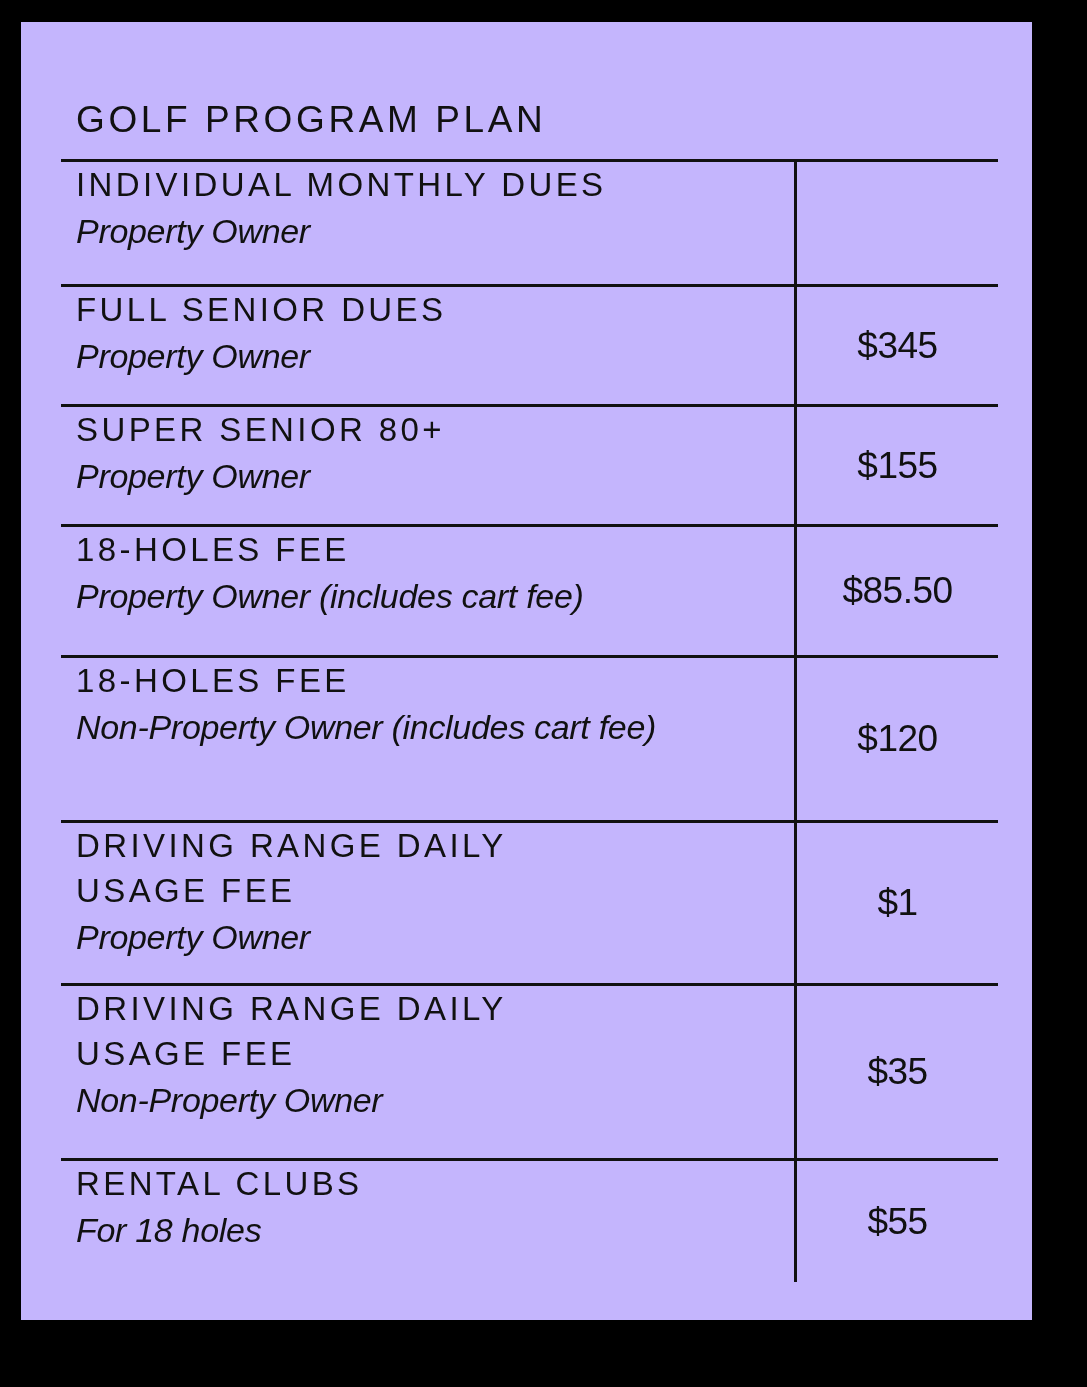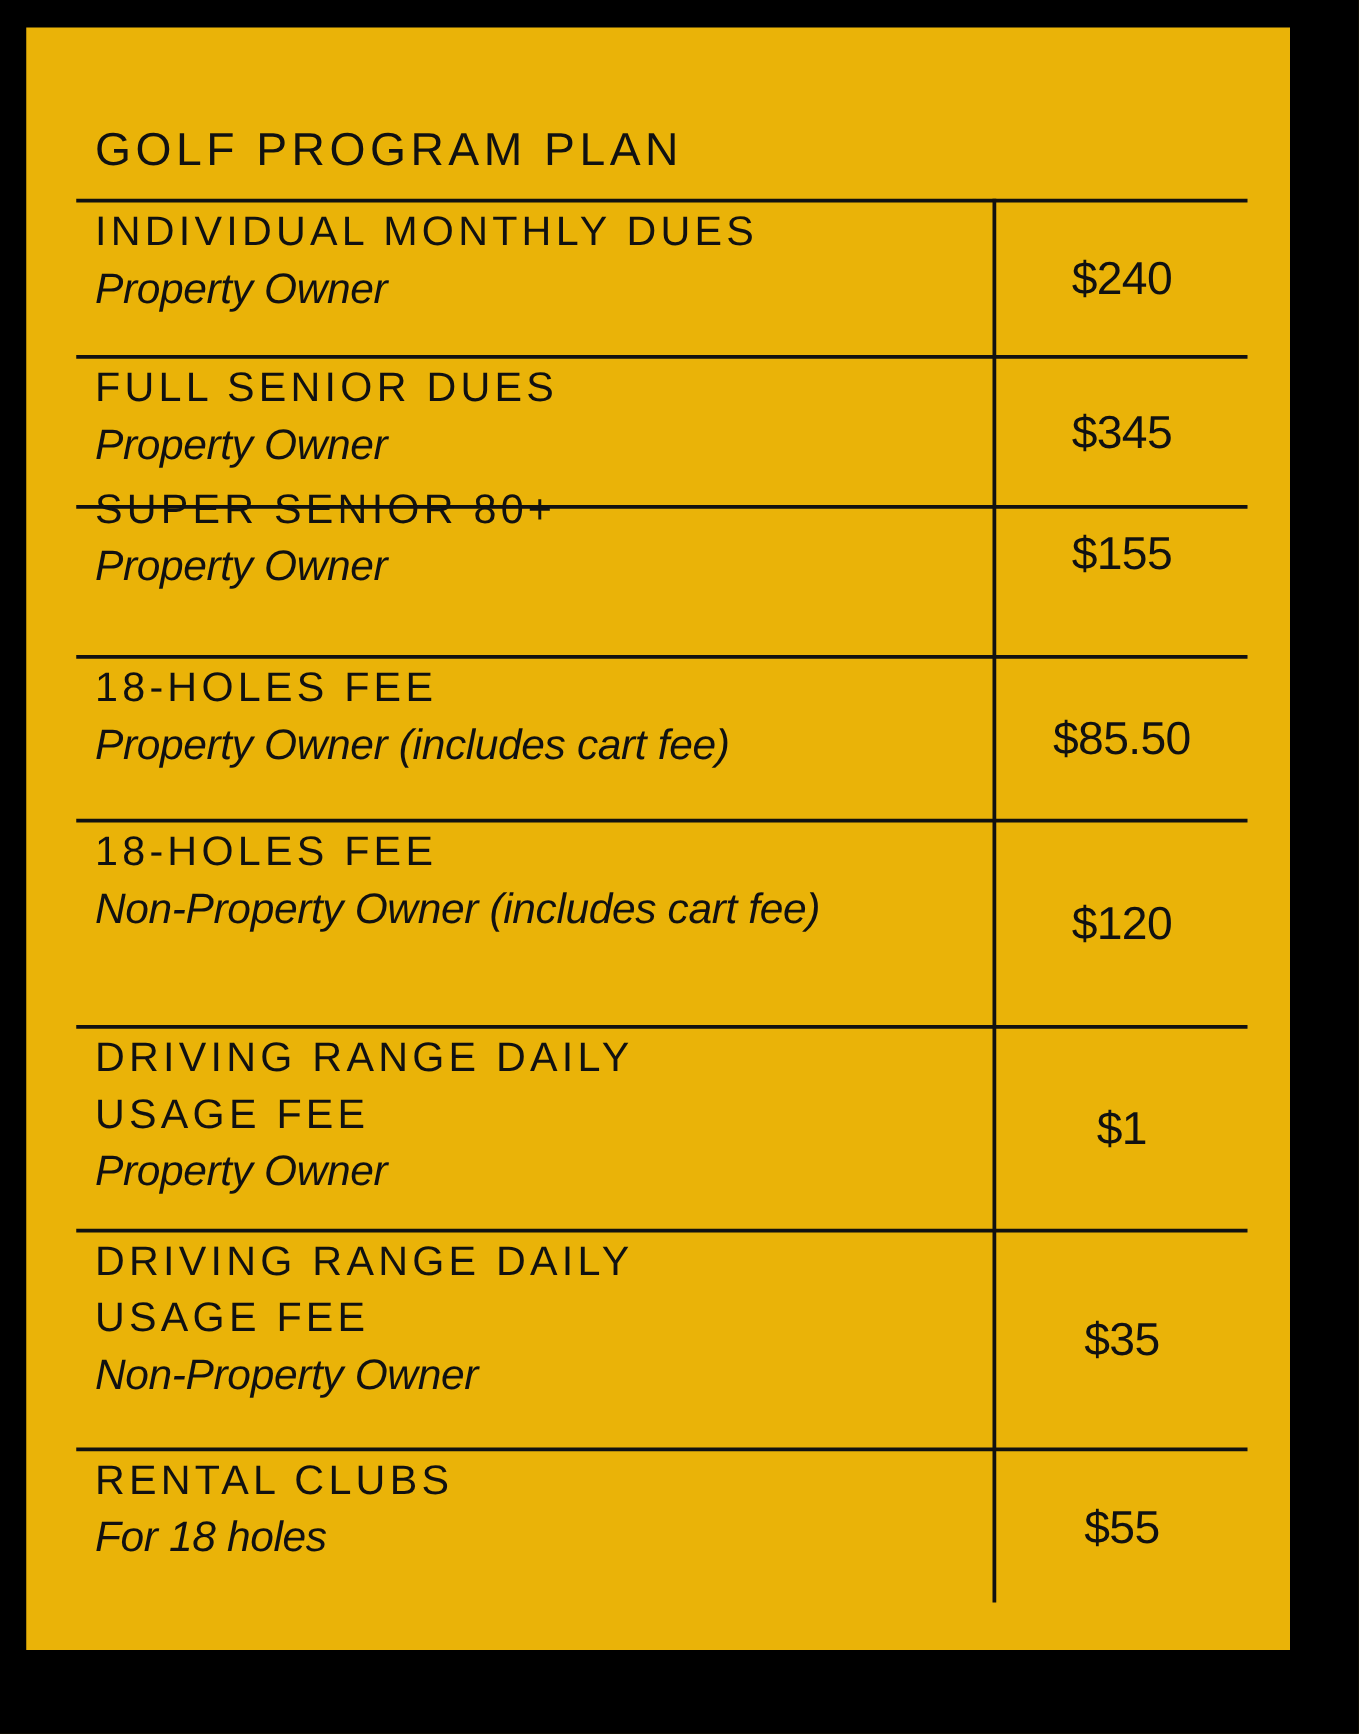--- a/index.html
+++ b/index.html
@@ -13,21 +13,21 @@
       position: relative;
       overflow: hidden;
       font-family: "Liberation Sans", "DejaVu Sans", sans-serif;
     }
     .panel {
       position: absolute;
       left: 21px;
       top: 22px;
       width: 1011px;
       height: 1298px;
-      background: #eab308;
+      background: #c4b5fd;
     }
     .title {
       position: absolute;
       left: 55px;
       top: 76px;
       font-size: 37px;
       letter-spacing: 3.6px;
       color: #111111;
       white-space: nowrap;
       line-height: 44px;
@@ -106,32 +106,31 @@
   <div class="hline" style="top:961px"></div>
   <div class="hline" style="top:1136px"></div>
 
   <div class="vline"></div>
 
   <div class="row" style="top:140px;height:122px">
     <div class="row-text">
       <div class="row-heading">INDIVIDUAL MONTHLY DUES</div>
       <div class="row-sub">Property Owner</div>
     </div>
-    <div class="row-price">$240</div>
   </div>
 
   <div class="row" style="top:265px;height:117px">
     <div class="row-text">
       <div class="row-heading">FULL SENIOR DUES</div>
       <div class="row-sub">Property Owner</div>
     </div>
     <div class="row-price">$345</div>
   </div>
 
-  <div class="row" style="top:362px;height:117px">
+  <div class="row" style="top:385px;height:117px">
     <div class="row-text">
       <div class="row-heading">SUPER SENIOR 80+</div>
       <div class="row-sub">Property Owner</div>
     </div>
     <div class="row-price">$155</div>
   </div>
 
   <div class="row" style="top:505px;height:128px">
     <div class="row-text">
       <div class="row-heading">18-HOLES FEE</div>

